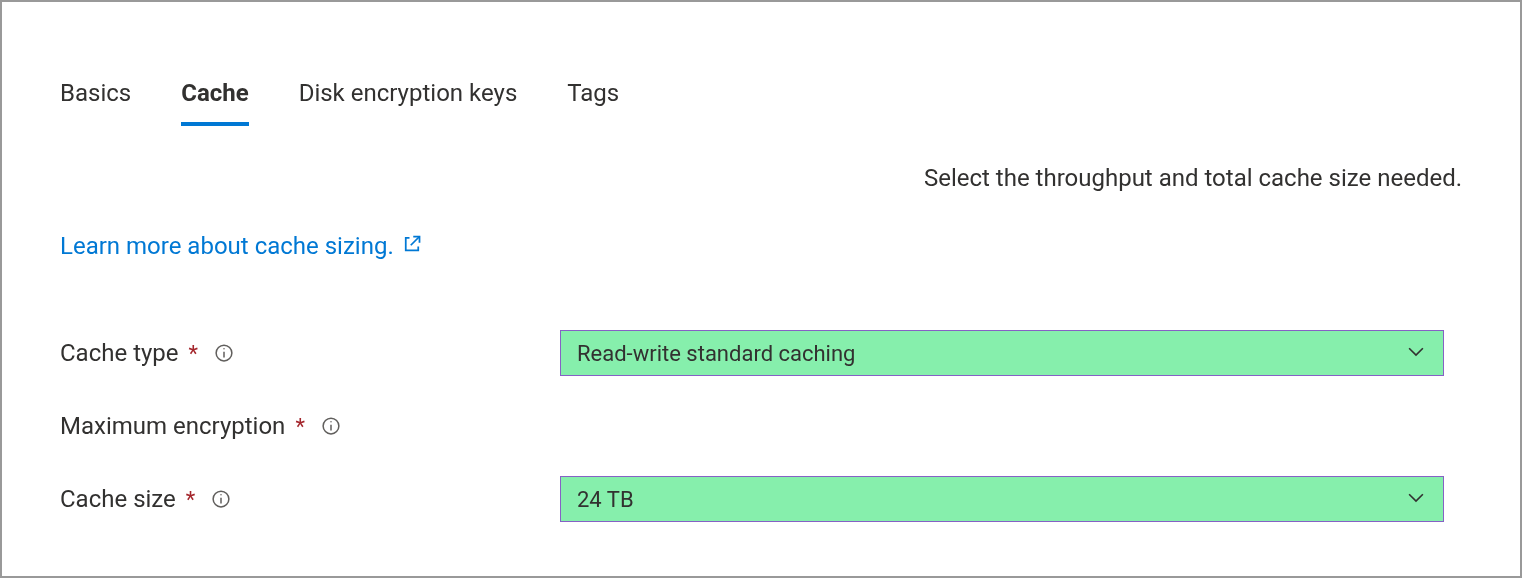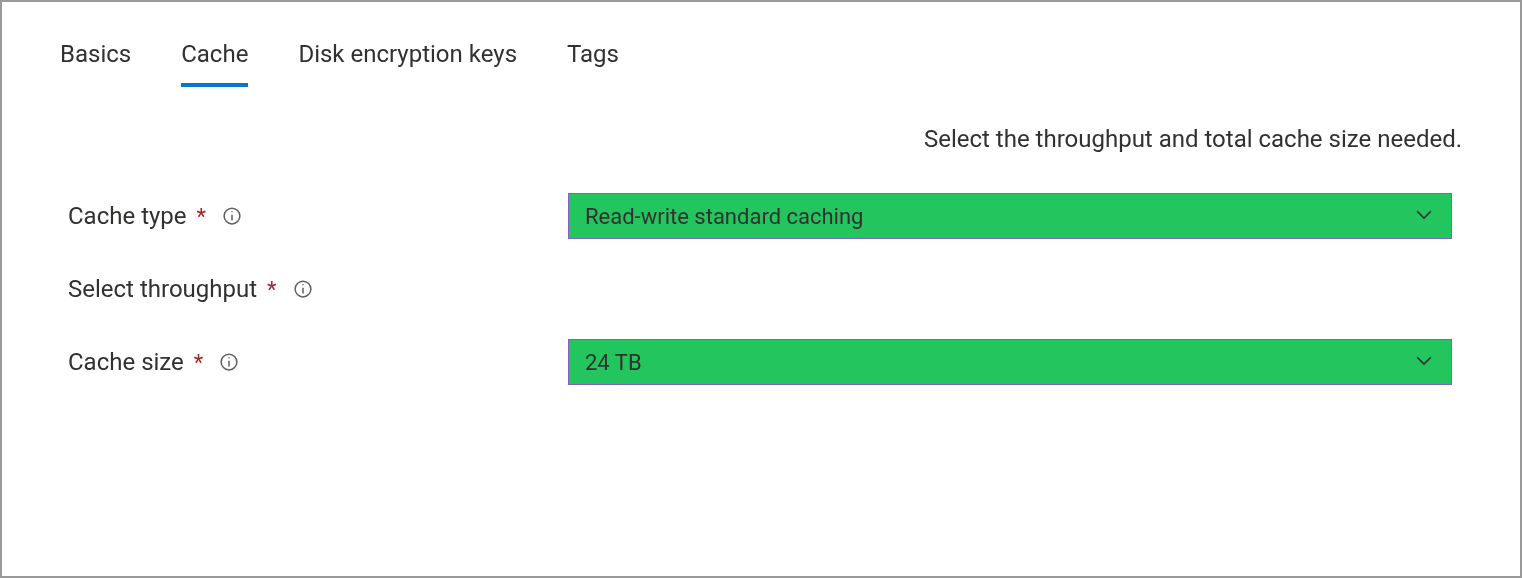--- a/index.html
+++ b/index.html
@@ -22,23 +22,24 @@
       margin-bottom: 36px;
     }
     .tab {
       font-size: 24px;
       color: #323130;
       padding: 6px 0 14px 0;
       cursor: pointer;
       border-bottom: 4px solid transparent;
       line-height: 1.2;
       white-space: nowrap;
+      margin-top: 39px;
     }
     .tab.active {
-      font-weight: 400;
+      font-weight: 700;
       border-bottom-color: #0078d4;
     }
     .desc {
       font-size: 24px;
       color: #323130;
       margin-bottom: 38px;
       line-height: 1.35;
       text-align: right;
     }
     .link {
@@ -56,42 +57,41 @@
       align-items: center;
       margin-bottom: 36px;
     }
     .label-cell {
       width: 500px;
       display: flex;
       align-items: center;
       gap: 8px;
       font-size: 24px;
       color: #323130;
-      margin-left: 8px;
     }
     .req {
       color: #a4262c;
       font-size: 22px;
       margin-left: 2px;
     }
     .info-icon {
       display: inline-flex;
       align-items: center;
       justify-content: center;
       width: 20px;
       height: 20px;
       margin-left: 8px;
       cursor: pointer;
     }
     .select {
       flex: 1;
       max-width: 884px;
       height: 46px;
       border: 1px solid #8661c5;
-      background: #22c55e;
+      background: #86efac;
       display: flex;
       align-items: center;
       justify-content: space-between;
       padding: 0 16px;
       font-size: 22px;
       color: #323130;
       cursor: pointer;
     }
     .select .chev {
       flex: 0 0 auto;
@@ -104,20 +104,30 @@
 
   <div class="tabs">
     <div class="tab">Basics</div>
     <div class="tab active">Cache</div>
     <div class="tab">Disk encryption keys</div>
     <div class="tab">Tags</div>
   </div>
 
   <div class="desc">Select the throughput and total cache size needed.</div>
 
+  <a class="link">
+    <span>Learn more about cache sizing.</span>
+    <span>
+      <svg width="20" height="20" viewBox="0 0 16 16" fill="none" stroke="#0078d4" stroke-width="1.4">
+        <path d="M6 3 H3 V13 H13 V10"></path>
+        <path d="M9 2 H14 V7"></path>
+        <path d="M14 2 L7 9"></path>
+      </svg>
+    </span>
+  </a>
 
   
   <div class="form-row">
     <div class="label-cell">
       <span>Cache type</span>
       <span class="req">*</span>
       <span class="info-icon">
         <svg width="20" height="20" viewBox="0 0 16 16" fill="none" stroke="#605e5c" stroke-width="1.2">
           <circle cx="8" cy="8" r="6.3"></circle>
           <line x1="8" y1="7" x2="8" y2="11.5"></line>
@@ -131,21 +141,21 @@
         <svg width="22" height="22" viewBox="0 0 16 16" fill="none" stroke="#323130" stroke-width="1.2">
           <path d="M3 6 L8 11 L13 6"></path>
         </svg>
       </span>
     </div>
   </div>
 
   
   <div class="form-row">
     <div class="label-cell">
-      <span>Select throughput</span>
+      <span>Maximum encryption</span>
       <span class="req">*</span>
       <span class="info-icon">
         <svg width="20" height="20" viewBox="0 0 16 16" fill="none" stroke="#605e5c" stroke-width="1.2">
           <circle cx="8" cy="8" r="6.3"></circle>
           <line x1="8" y1="7" x2="8" y2="11.5"></line>
           <circle cx="8" cy="4.6" r="0.6" fill="#605e5c" stroke="none"></circle>
         </svg>
       </span>
     </div>
   </div>

